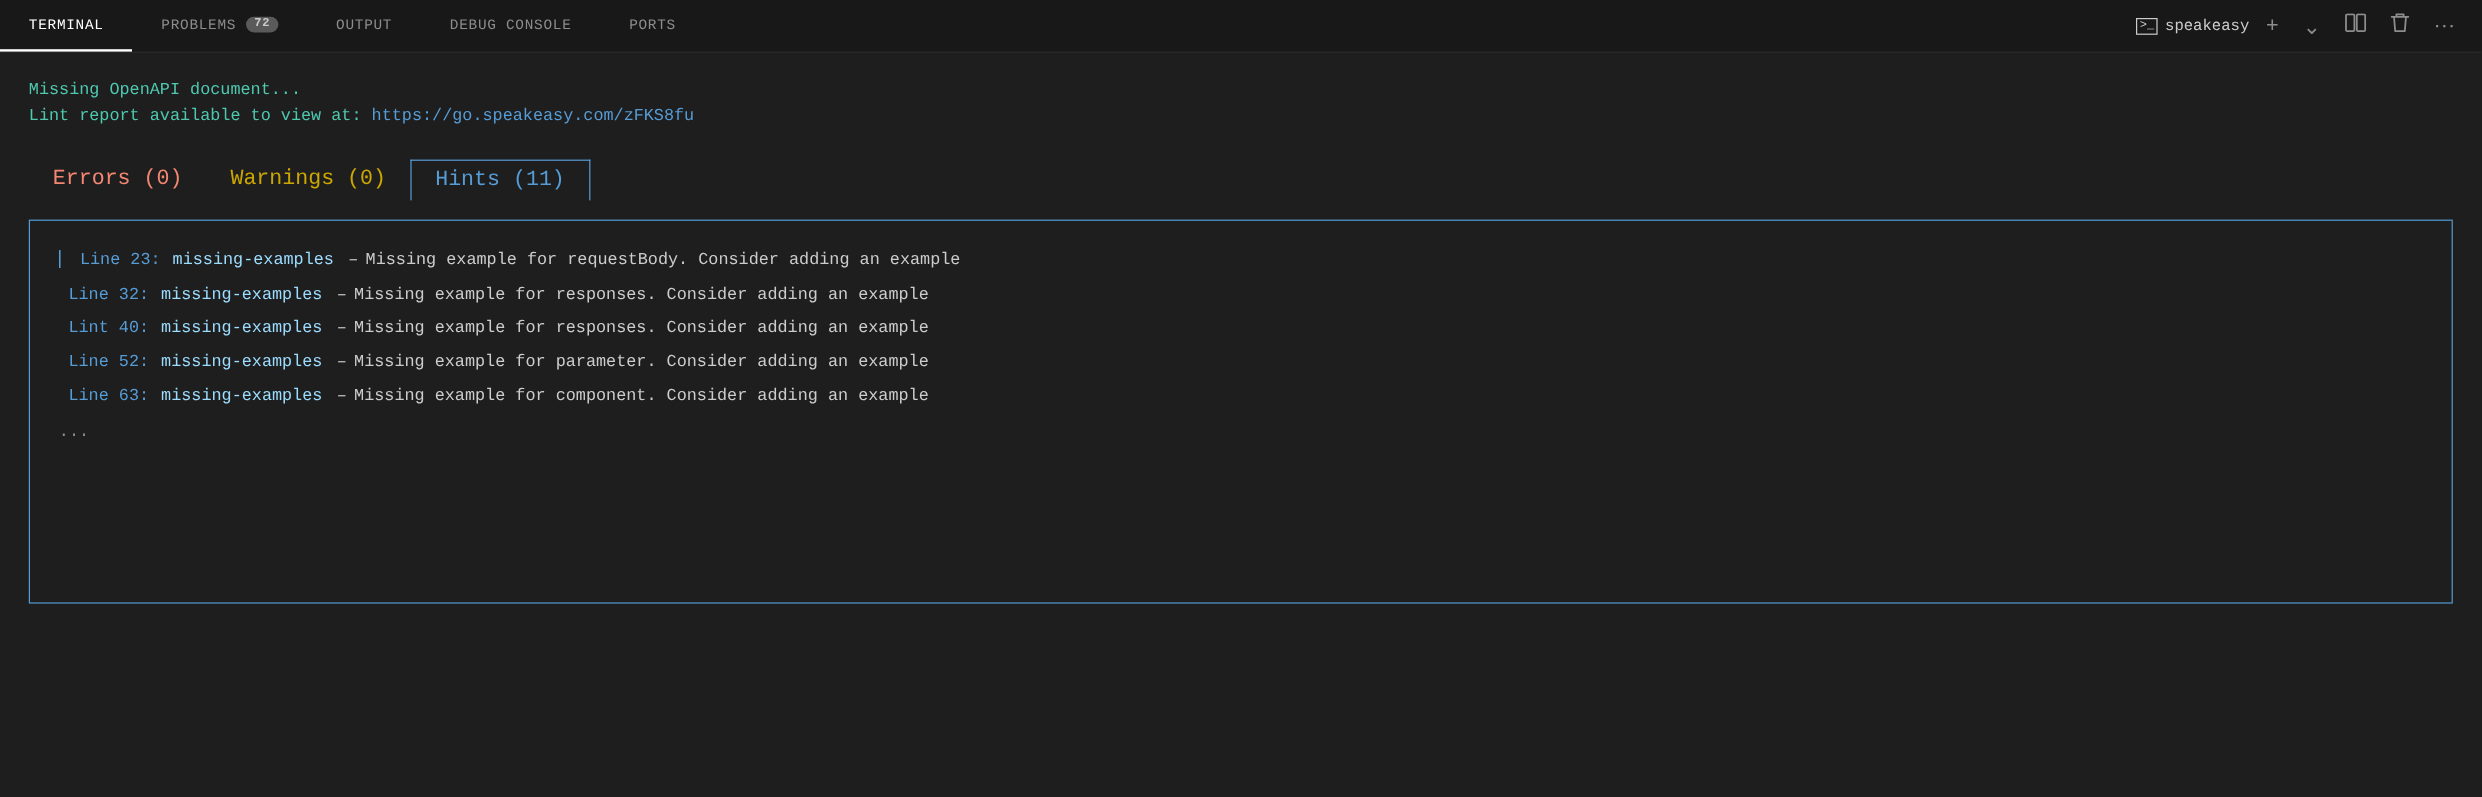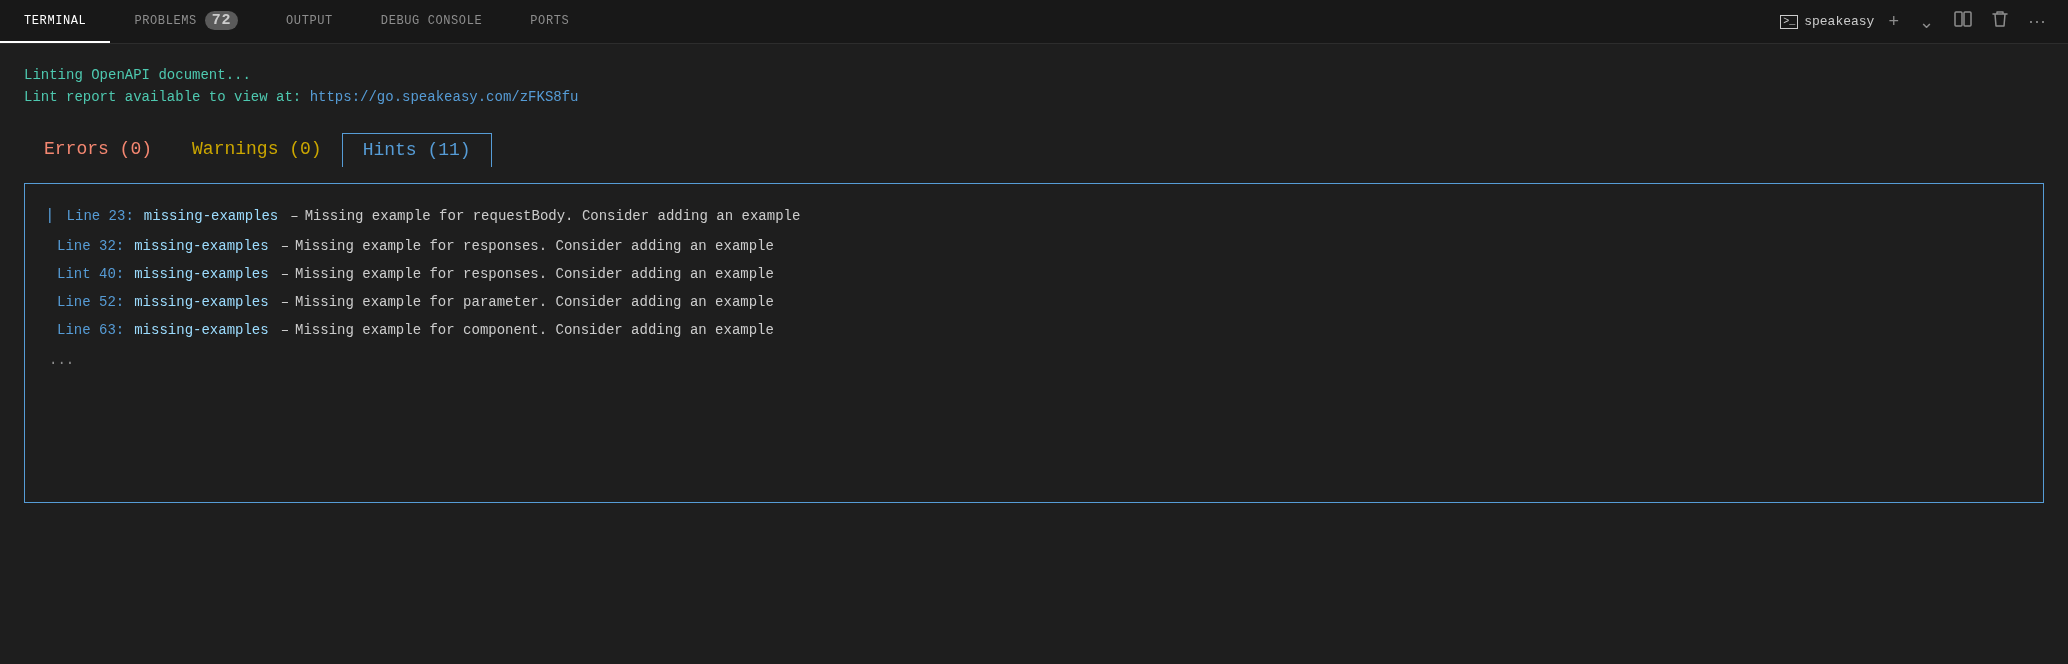--- a/index.html
+++ b/index.html
@@ -52,21 +52,21 @@
 
     .tab-item.active {
       color: #ffffff;
       border-bottom: 2px solid #ffffff;
     }
 
     .tab-item .badge {
       background-color: #5a5a5a;
       color: #cccccc;
       border-radius: 10px;
-      font-size: 15px;
+      font-size: 10px;
       padding: 1px 7px;
       margin-left: 8px;
       font-weight: 600;
     }
 
     
     .tab-bar-right {
       display: flex;
       align-items: center;
       padding-right: 16px;
@@ -268,21 +268,21 @@
     </button>
     <button class="ctrl-btn">
       <span>···</span>
     </button>
   </div>
 </div>
 
 <div class="terminal-content">
 
   <div class="terminal-line">
-    <span class="text-cyan">Linting OpenAPI document...</span>
+    <span class="text-cyan">Missing OpenAPI document...</span>
   </div>
 
   <div class="terminal-line">
     <span class="text-cyan">Lint report available to view at: </span><span class="text-blue-link">https://go.speakeasy.com/zFKS8fu</span>
   </div>
 
   <div class="section-tabs">
     <div class="section-tab errors">
       <span>Errors (0)</span>
     </div>

